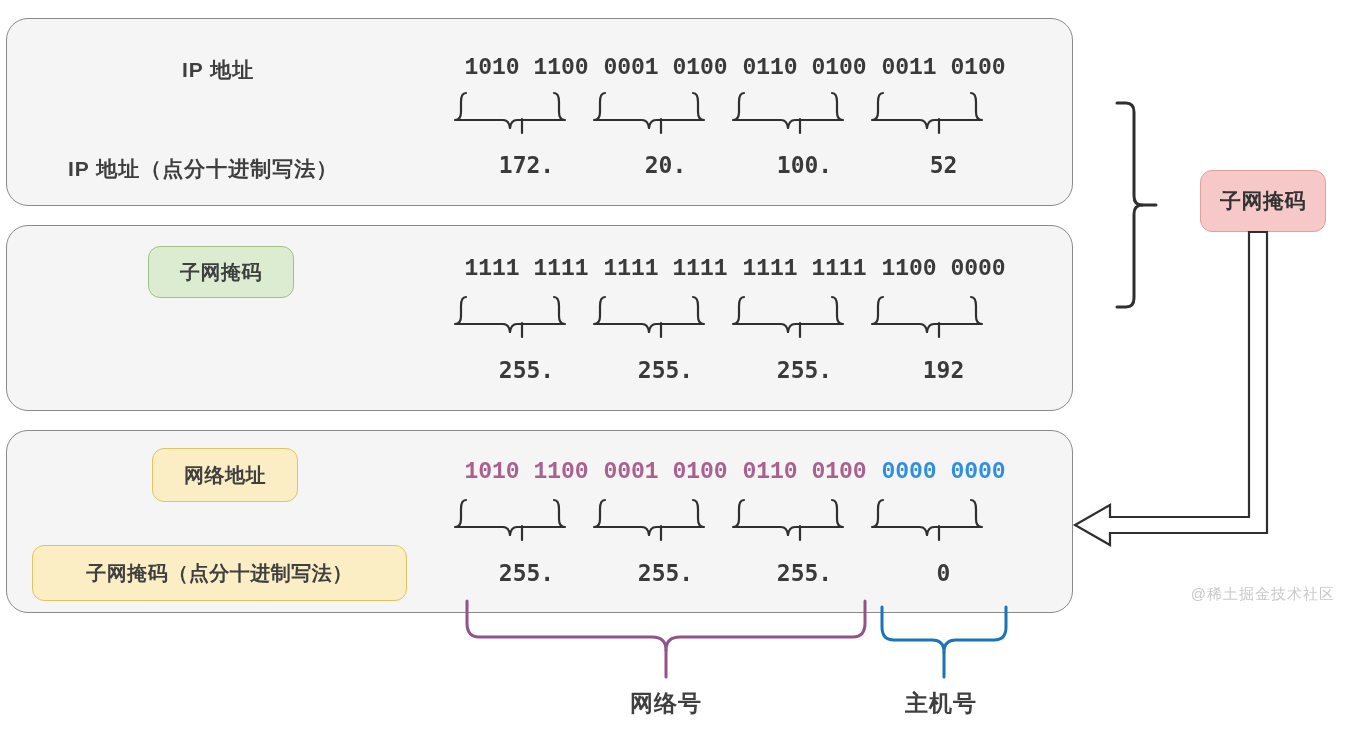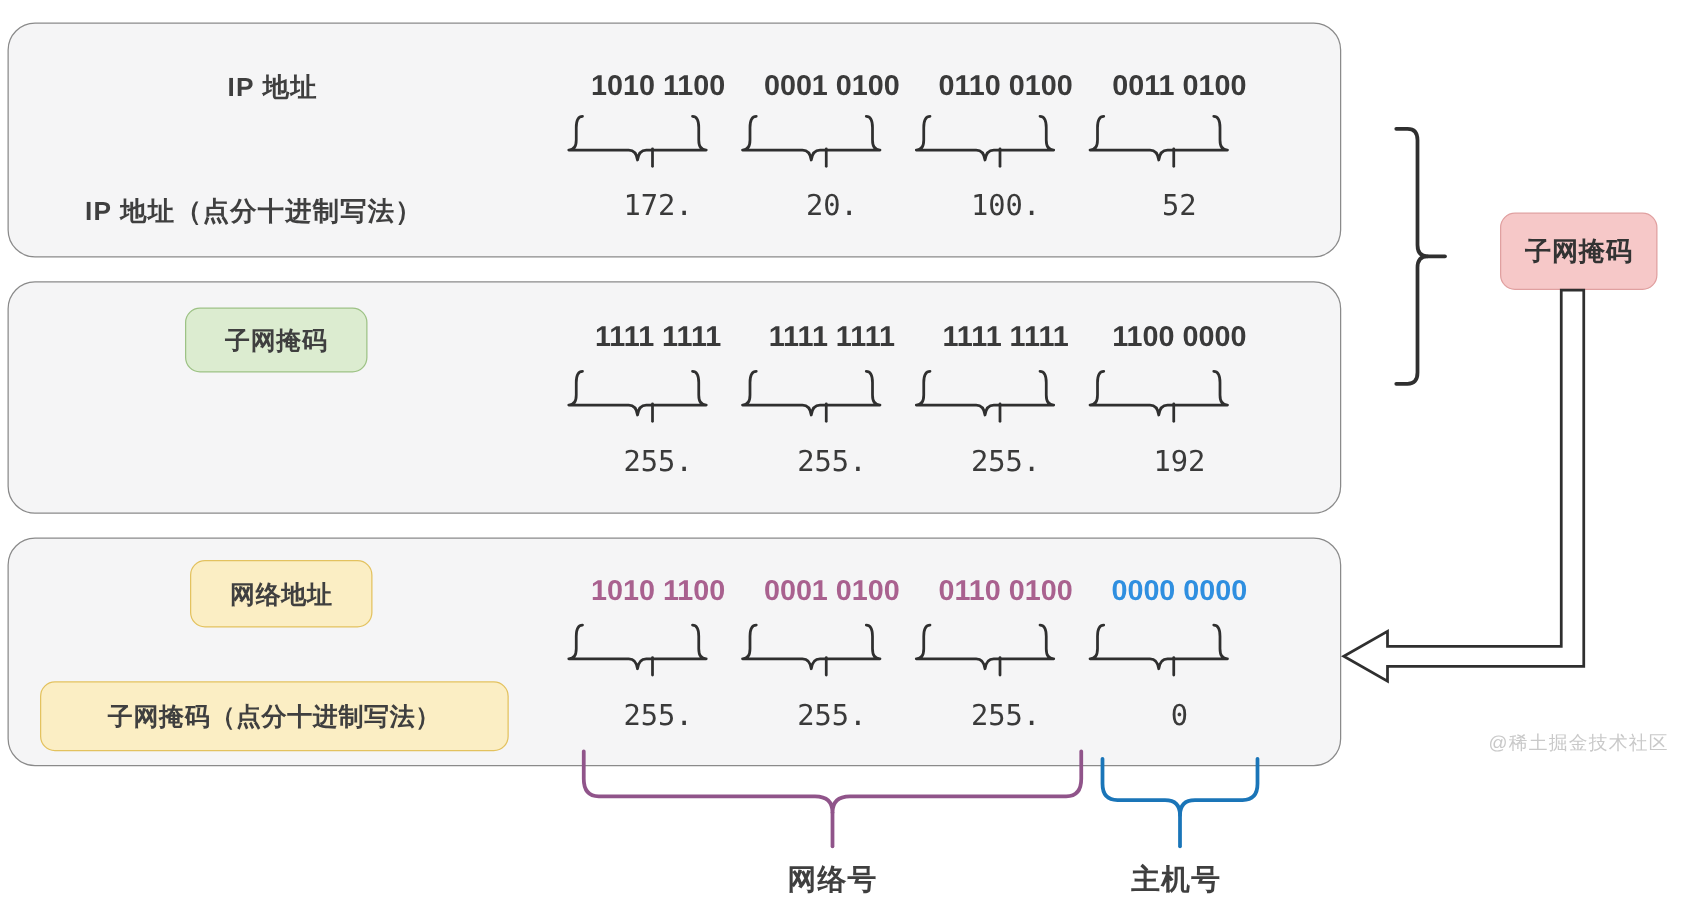--- a/index.html
+++ b/index.html
@@ -52,37 +52,37 @@
     letter-spacing: 0.5px;
   }
   .pill.green  { background: #dcecd0; border: 1.6px solid #9dc285; }
   .pill.yellow { background: #fbeec4; border: 1.6px solid #e3c25f; }
   .pill.pink   { background: #f6c8c8; border: 1.6px solid #e0a0a0;
                  font-size: 21px; color: #333; }
 
   
   .bin-row {
     position: absolute;
-    font-family: Liberation Sans, sans-serif;
+    font-family: Liberation Mono, monospace;
     font-size: 23px;
     font-weight: 700;
     letter-spacing: 0px;
     white-space: nowrap;
     color: #3a3a3a;
   }
   .bin-group { display: inline-block; width: 139px; text-align: center; }
   .bin-group.purple { color: #a9618f; }
   .bin-group.blue   { color: #2f8fe0; }
 
   
   .dec-row {
     position: absolute;
     font-family: "DejaVu Sans Mono", "Liberation Mono", monospace;
     font-size: 23px;
-    font-weight: 400;
+    font-weight: 700;
     white-space: nowrap;
     color: #3a3a3a;
   }
   .dec-cell { display: inline-block; width: 139px; text-align: center; }
 
   svg.overlay {
     position: absolute; left: 0; top: 0;
     width: 1353px; height: 738px;
     pointer-events: none;
     overflow: visible;

